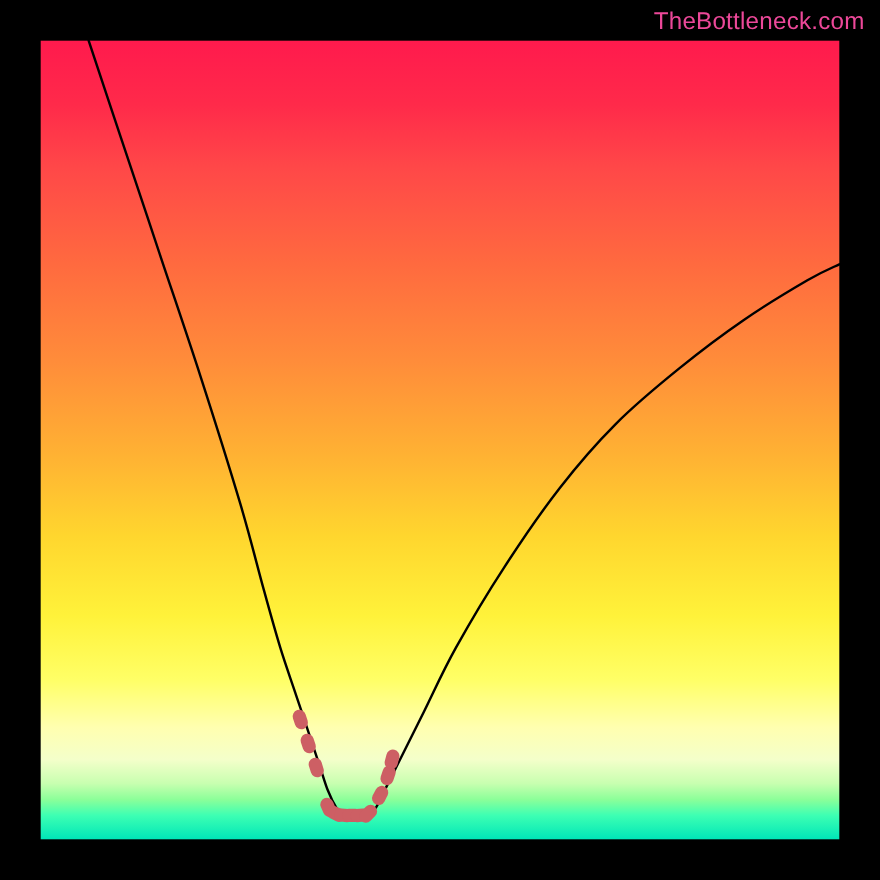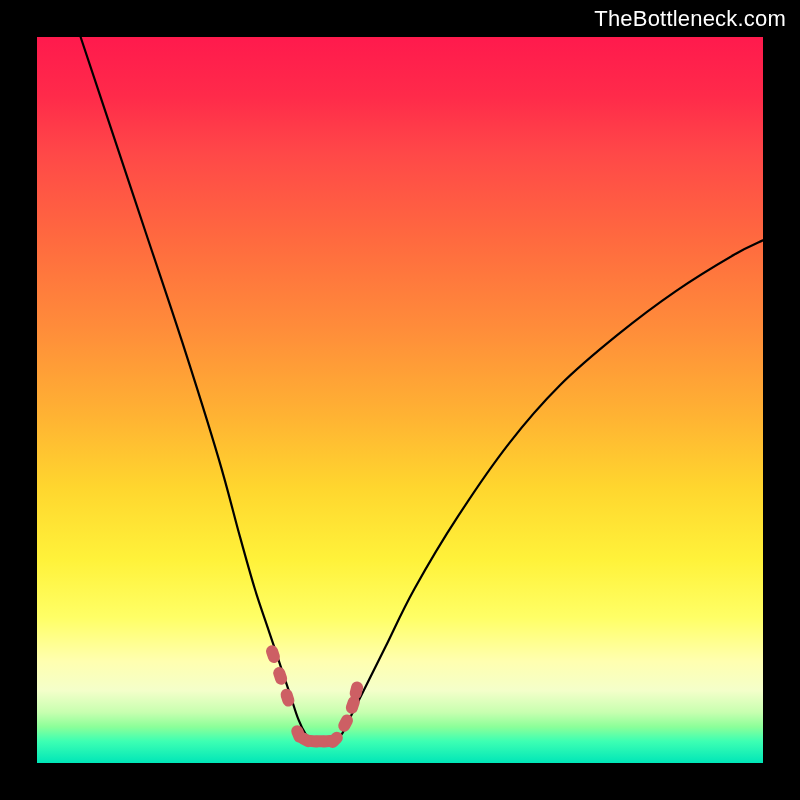--- a/index.html
+++ b/index.html
@@ -42,21 +42,21 @@
       #c8ffb0 93%,
       #8cff99 95%,
       #3dffb3 97%,
       #00e6b8 100%
     );
   }
   .watermark {
     position: absolute;
     top: 6px;
     right: 14px;
-    color: #ffffff;
+    color: #ec4899;
     font-size: 22px;
     font-weight: 500;
     letter-spacing: 0.2px;
     user-select: none;
   }
   svg.curve {
     position: absolute;
     left: 0;
     top: 0;
     width: 726px;

